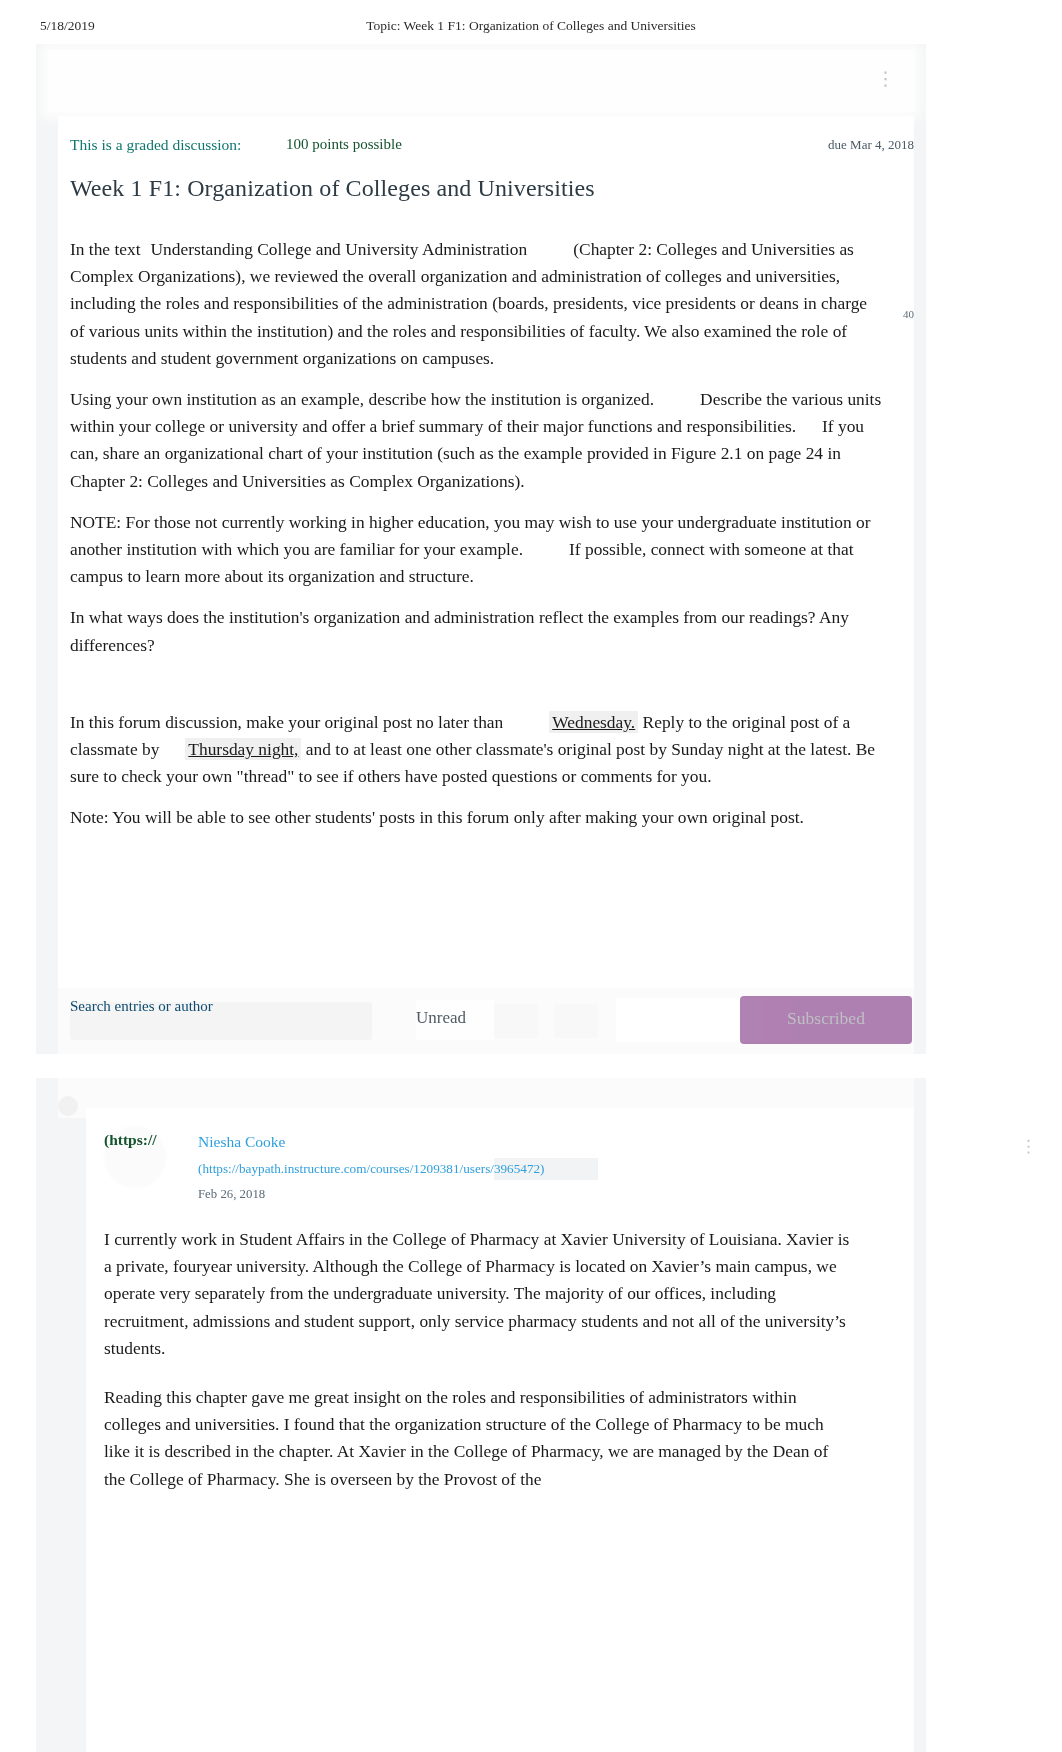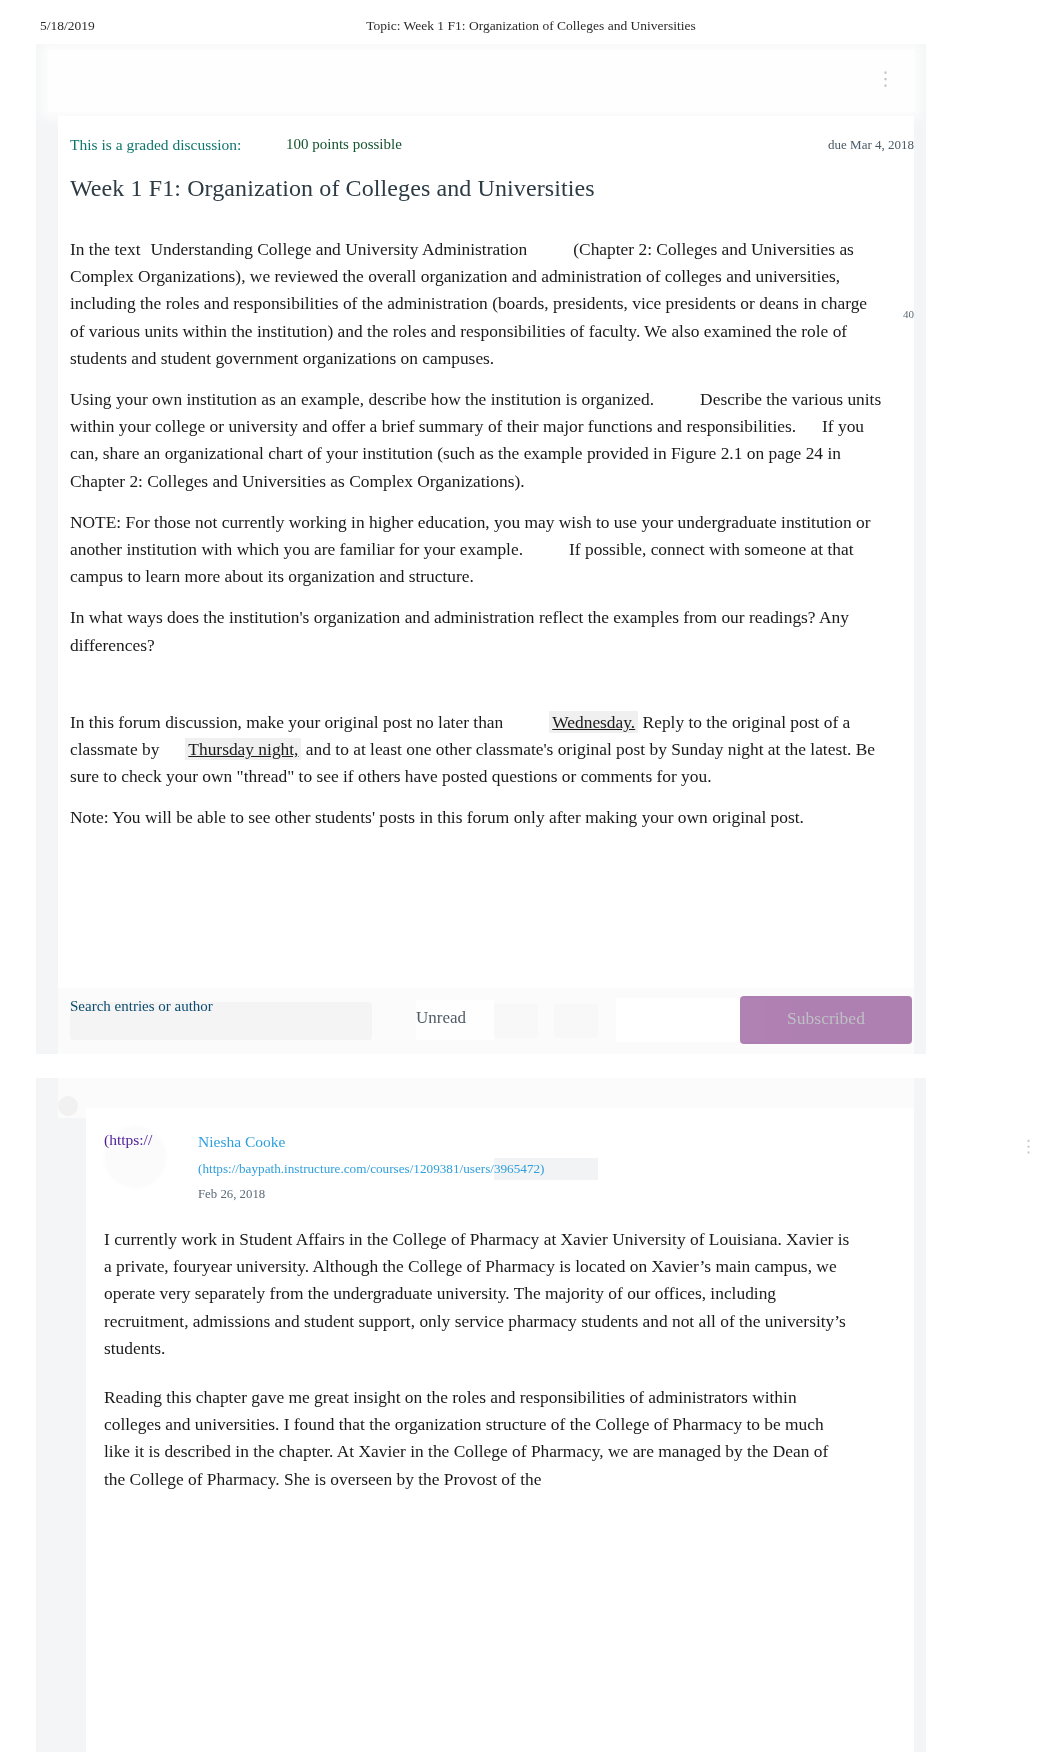--- a/index.html
+++ b/index.html
@@ -301,22 +301,23 @@
     height: 58px;
     border-radius: 50%;
     background: #fbfbfb;
     box-shadow: 0 0 6px rgba(0,0,0,0.04);
   }
   .avatar-link {
     position: absolute;
     left: 104px;
     top: 1131px;
     font-size: 15.5px;
-    color: #4c1d95;
-    white-space: nowrap;
+    color: #14532d;
+    white-space: nowrap;
+    font-weight: bold;
   }
   .author-name {
     position: absolute;
     left: 198px;
     top: 1133px;
     font-size: 15.5px;
     color: #2f9fdd;
     white-space: nowrap;
   }
   .author-url {

